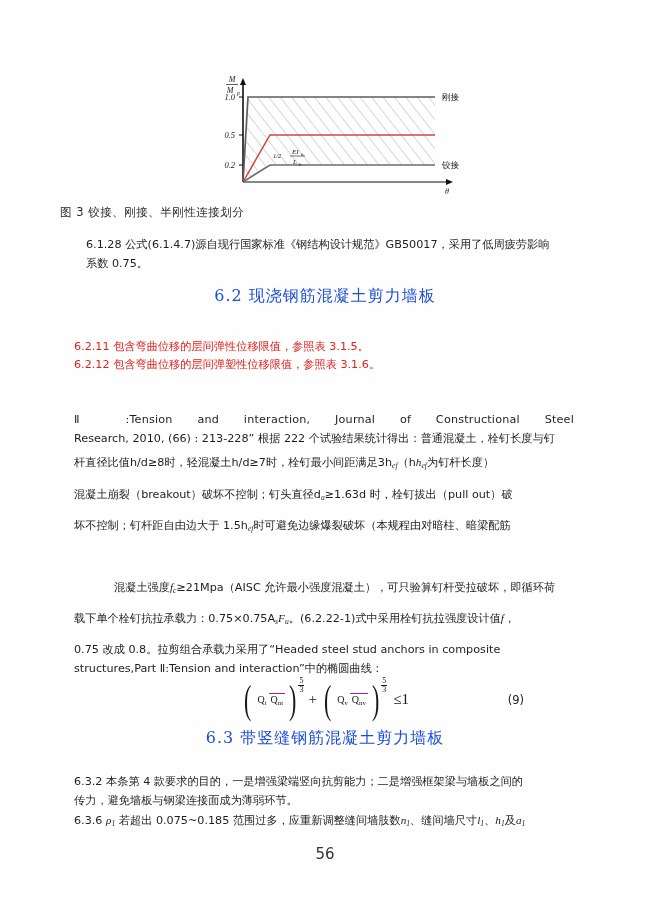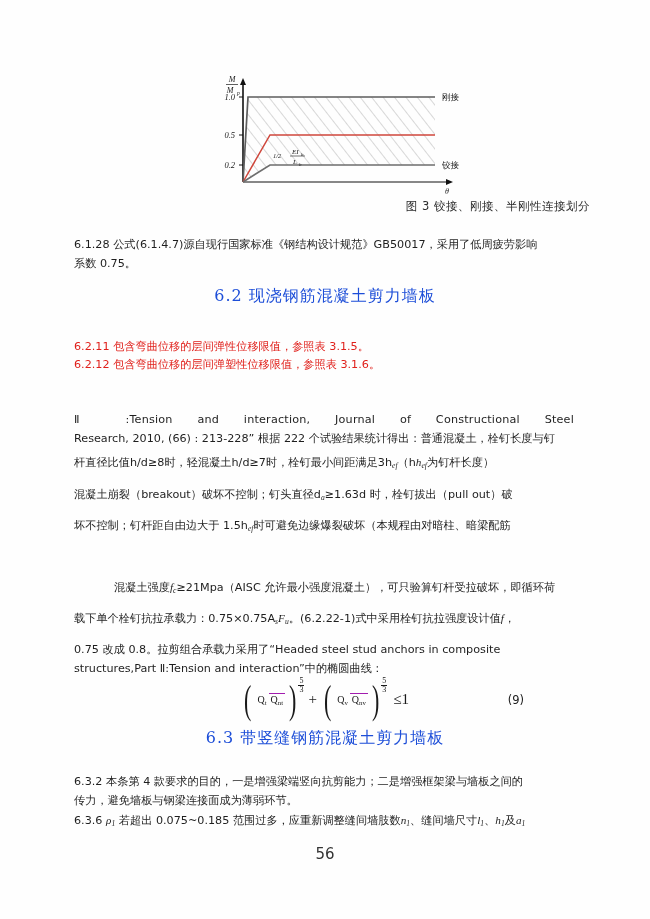--- a/index.html
+++ b/index.html
@@ -24,25 +24,25 @@
     position:absolute;
     left:60px;top:72px;
     width:530px;
   }
   .figure-svg-wrap{
     width:530px;
     display:flex;
     justify-content:center;
   }
   .fig-caption{
-    text-align:right;
+    text-align:left;
     font-size:11.5px;
     font-family:"DejaVu Sans",sans-serif;
     color:#2b2b2b;
-    margin-top:2px;
+    margin-top:8px;
     letter-spacing:0.5px;
   }
 
   
   .para{
     position:absolute;
     font-size:11.2px;
     line-height:19px;
     color:#1e1e1e;
     text-align:justify;
@@ -55,20 +55,21 @@
     text-align:center;
     font-size:16px;
     font-family:"DejaVu Serif",serif;
     color:#1d4ed8;
     letter-spacing:1px;
   }
   .red{ color:#e0201b; }
   .just-line{
     display:flex;
     justify-content:space-between;
+    margin-left:12px;
   }
   .just-line.last{ display:block; }
 
   .mono-en{ font-family:"DejaVu Sans",sans-serif; letter-spacing:0.2px;}
   .ital{ font-style:italic; font-family:"Liberation Serif",serif;}
   sub{ font-size:0.68em; vertical-align:-0.28em; }
 
   
   .formula-row{
     position:absolute;

